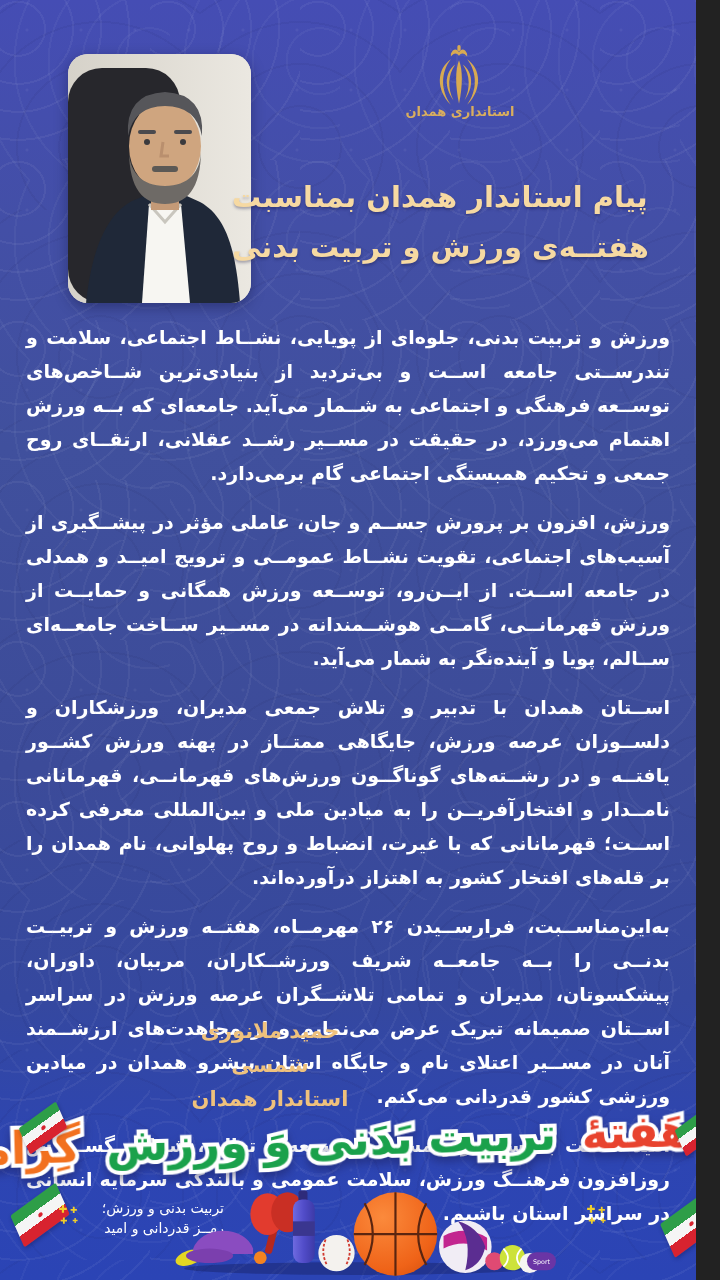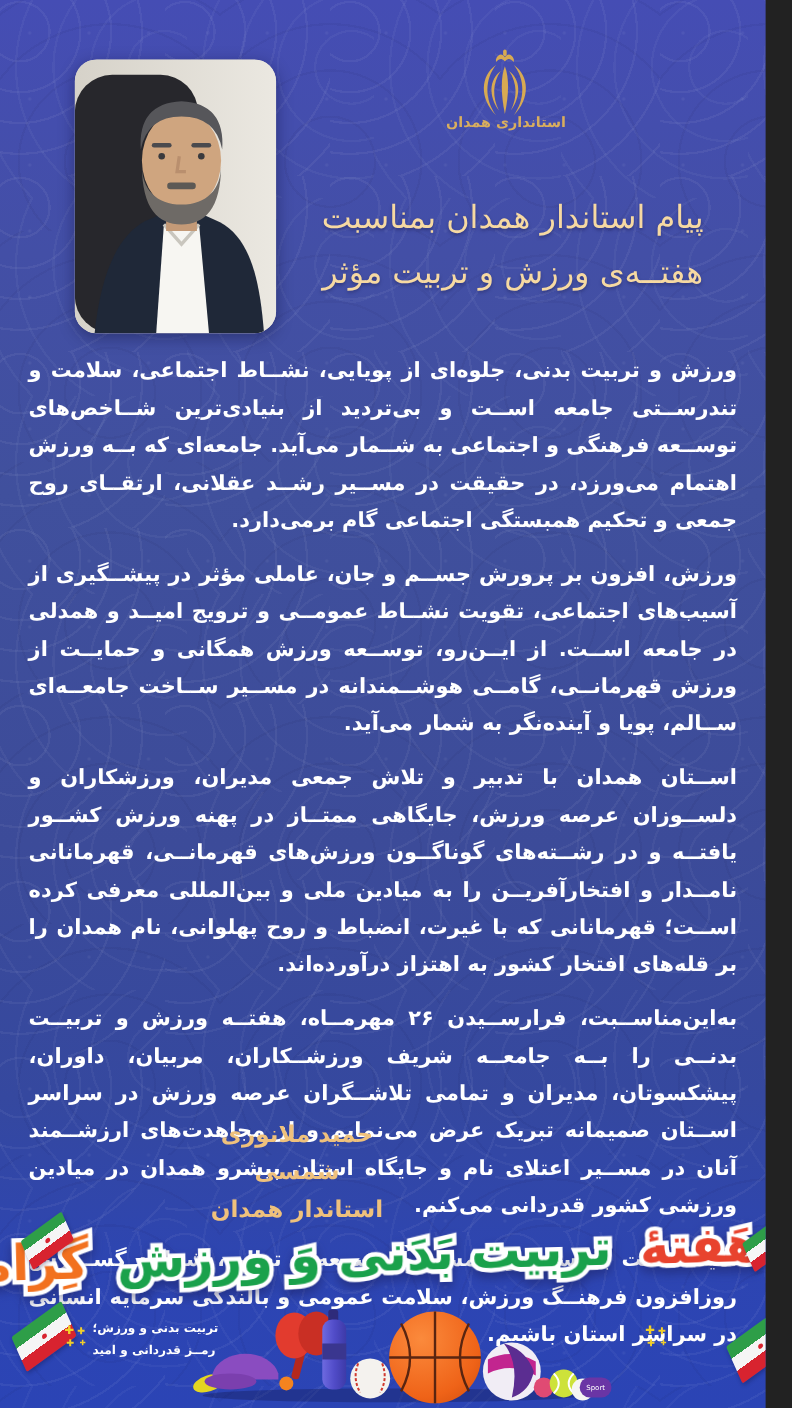--- a/index.html
+++ b/index.html
@@ -27,22 +27,22 @@
   .emblem{position:absolute;left:430px;top:44px;width:58px;height:64px;}
   .org-small{
     position:absolute;left:330px;top:104px;width:260px;text-align:center;
     color:#d9ae5e;font-size:13px;font-weight:bold;direction:rtl;
   }
   .org-main{
     position:absolute;left:288px;top:122px;width:340px;text-align:center;
     color:#d9ae5e;font-size:21px;font-weight:bold;direction:rtl;line-height:42px;
   }
   .main-title{
-    position:absolute;right:10px;top:172px;width:440px;text-align:center;direction:rtl;
-    color:#f6d9a2;font-weight:normal;font-size:29px;line-height:50px;
+    position:absolute;right:24px;top:172px;width:440px;text-align:left;direction:rtl;
+    color:#f6d9a2;font-weight:bold;font-size:29px;line-height:50px;
     text-shadow:0 2px 3px rgba(20,20,60,.35);
   }
   
   .body-text{
     position:absolute;left:26px;right:26px;top:320px;
     direction:rtl;text-align:justify;text-align-last:right;
     color:#ffffff;font-weight:bold;font-size:19px;line-height:34px;
   }
   .body-text p{margin:0 0 15px 0;}
   
@@ -59,22 +59,22 @@
   }
   .slogan span{
     -webkit-text-stroke:8px #ffffff;paint-order:stroke fill;margin:0 5px;
     text-shadow:3px 0 0 #fff,-3px 0 0 #fff,0 3px 0 #fff,0 -3px 0 #fff,
                 2px 2px 0 #fff,-2px -2px 0 #fff,2px -2px 0 #fff,-2px 2px 0 #fff;
   }
   .slogan .c-red{color:#e8432e;}
   .slogan .c-green{color:#1aa14b;}
   .slogan .c-orange{color:#f2711f;}
   .caption{
-    position:absolute;direction:rtl;text-align:left;color:#ffffff;
-    font-size:11px;font-weight:bold;line-height:20px;
+    position:absolute;direction:rtl;text-align:right;color:#ffffff;
+    font-size:14px;font-weight:normal;line-height:20px;
   }
   .caption-left{left:84px;top:1198px;width:140px;}
   .caption-right{left:612px;top:1198px;width:104px;}
   .plus-cluster{position:absolute;width:24px;height:24px;}
   .plus-left{left:58px;top:1204px;}
   .plus-right{left:586px;top:1204px;}
   .flag{
     position:absolute;border-radius:2px;
     background:linear-gradient(180deg,#2e9e48 0 33%,#f5f5f5 33% 66%,#d8232f 66% 100%);
     box-shadow:0 2px 4px rgba(10,10,40,.3);
@@ -132,21 +132,21 @@
         <path d="M-15,-40 C-11,-50 -4,-50 0,-43 C4,-50 11,-50 15,-40 L15,-35 C9,-42 4,-42 0,-36 C-4,-42 -9,-42 -15,-35 Z"></path>
         <rect x="-3" y="-56" width="6" height="11" rx="3"></rect>
       </g>
     </svg>
   </div>
 
   <div class="org-small">استانداری همدان</div>
 
   <div class="main-title">
     <div>پیام استاندار همدان بمناسبت</div>
-    <div>هفتــه‌ی ورزش و تربیت مؤثر</div>
+    <div>هفتــه‌ی ورزش و تربیت بدنی</div>
   </div>
 
   <div class="body-text">
     <p>ورزش و تربیت بدنی، جلوه‌ای از پویایی، نشــاط اجتماعی، سلامت و تندرســتی جامعه اســت و بی‌تردید از بنیادی‌ترین شــاخص‌های توســعه فرهنگی و اجتماعی به شــمار می‌آید. جامعه‌ای که بــه ورزش اهتمام می‌ورزد، در حقیقت در مســیر رشــد عقلانی، ارتقــای روح جمعی و تحکیم همبستگی اجتماعی گام برمی‌دارد.</p>
     <p>ورزش، افزون بر پرورش جســم و جان، عاملی مؤثر در پیشــگیری از آسیب‌های اجتماعی، تقویت نشــاط عمومــی و ترویج امیــد و همدلی در جامعه اســت. از ایــن‌رو، توســعه ورزش همگانی و حمایــت از ورزش قهرمانــی، گامــی هوشــمندانه در مســیر ســاخت جامعــه‌ای ســالم، پویا و آینده‌نگر به شمار می‌آید.</p>
     <p>اســتان همدان با تدبیر و تلاش جمعی مدیران، ورزشکاران و دلســوزان عرصه ورزش، جایگاهی ممتــاز در پهنه ورزش کشــور یافتــه و در رشــته‌های گوناگــون ورزش‌های قهرمانــی، قهرمانانی نامــدار و افتخارآفریــن را به میادین ملی و بین‌المللی معرفی کرده اســت؛ قهرمانانی که با غیرت، انضباط و روح پهلوانی، نام همدان را بر قله‌های افتخار کشور به اهتزاز درآورده‌اند.</p>
     <p>به‌این‌مناســبت، فرارســیدن ۲۶ مهرمــاه، هفتــه ورزش و تربیــت بدنــی را بــه جامعــه شریف ورزشــکاران، مربیان، داوران، پیشکسوتان، مدیران و تمامی تلاشــگران عرصه ورزش در سراسر اســتان صمیمانه تبریک عرض می‌نمایم و از مجاهدت‌های ارزشــمند آنان در مســیر اعتلای نام و جایگاه استان پیشرو همدان در میادین ورزشی کشور قدردانی می‌کنم.</p>
     <p>امید اســت با اســتمرار مســیر توســعه و تعالی، شــاهد گســترش روزافزون فرهنــگ ورزش، سلامت عمومی و بالندگی سرمایه انسانی در سراسر استان باشیم.</p>
   </div>
 

